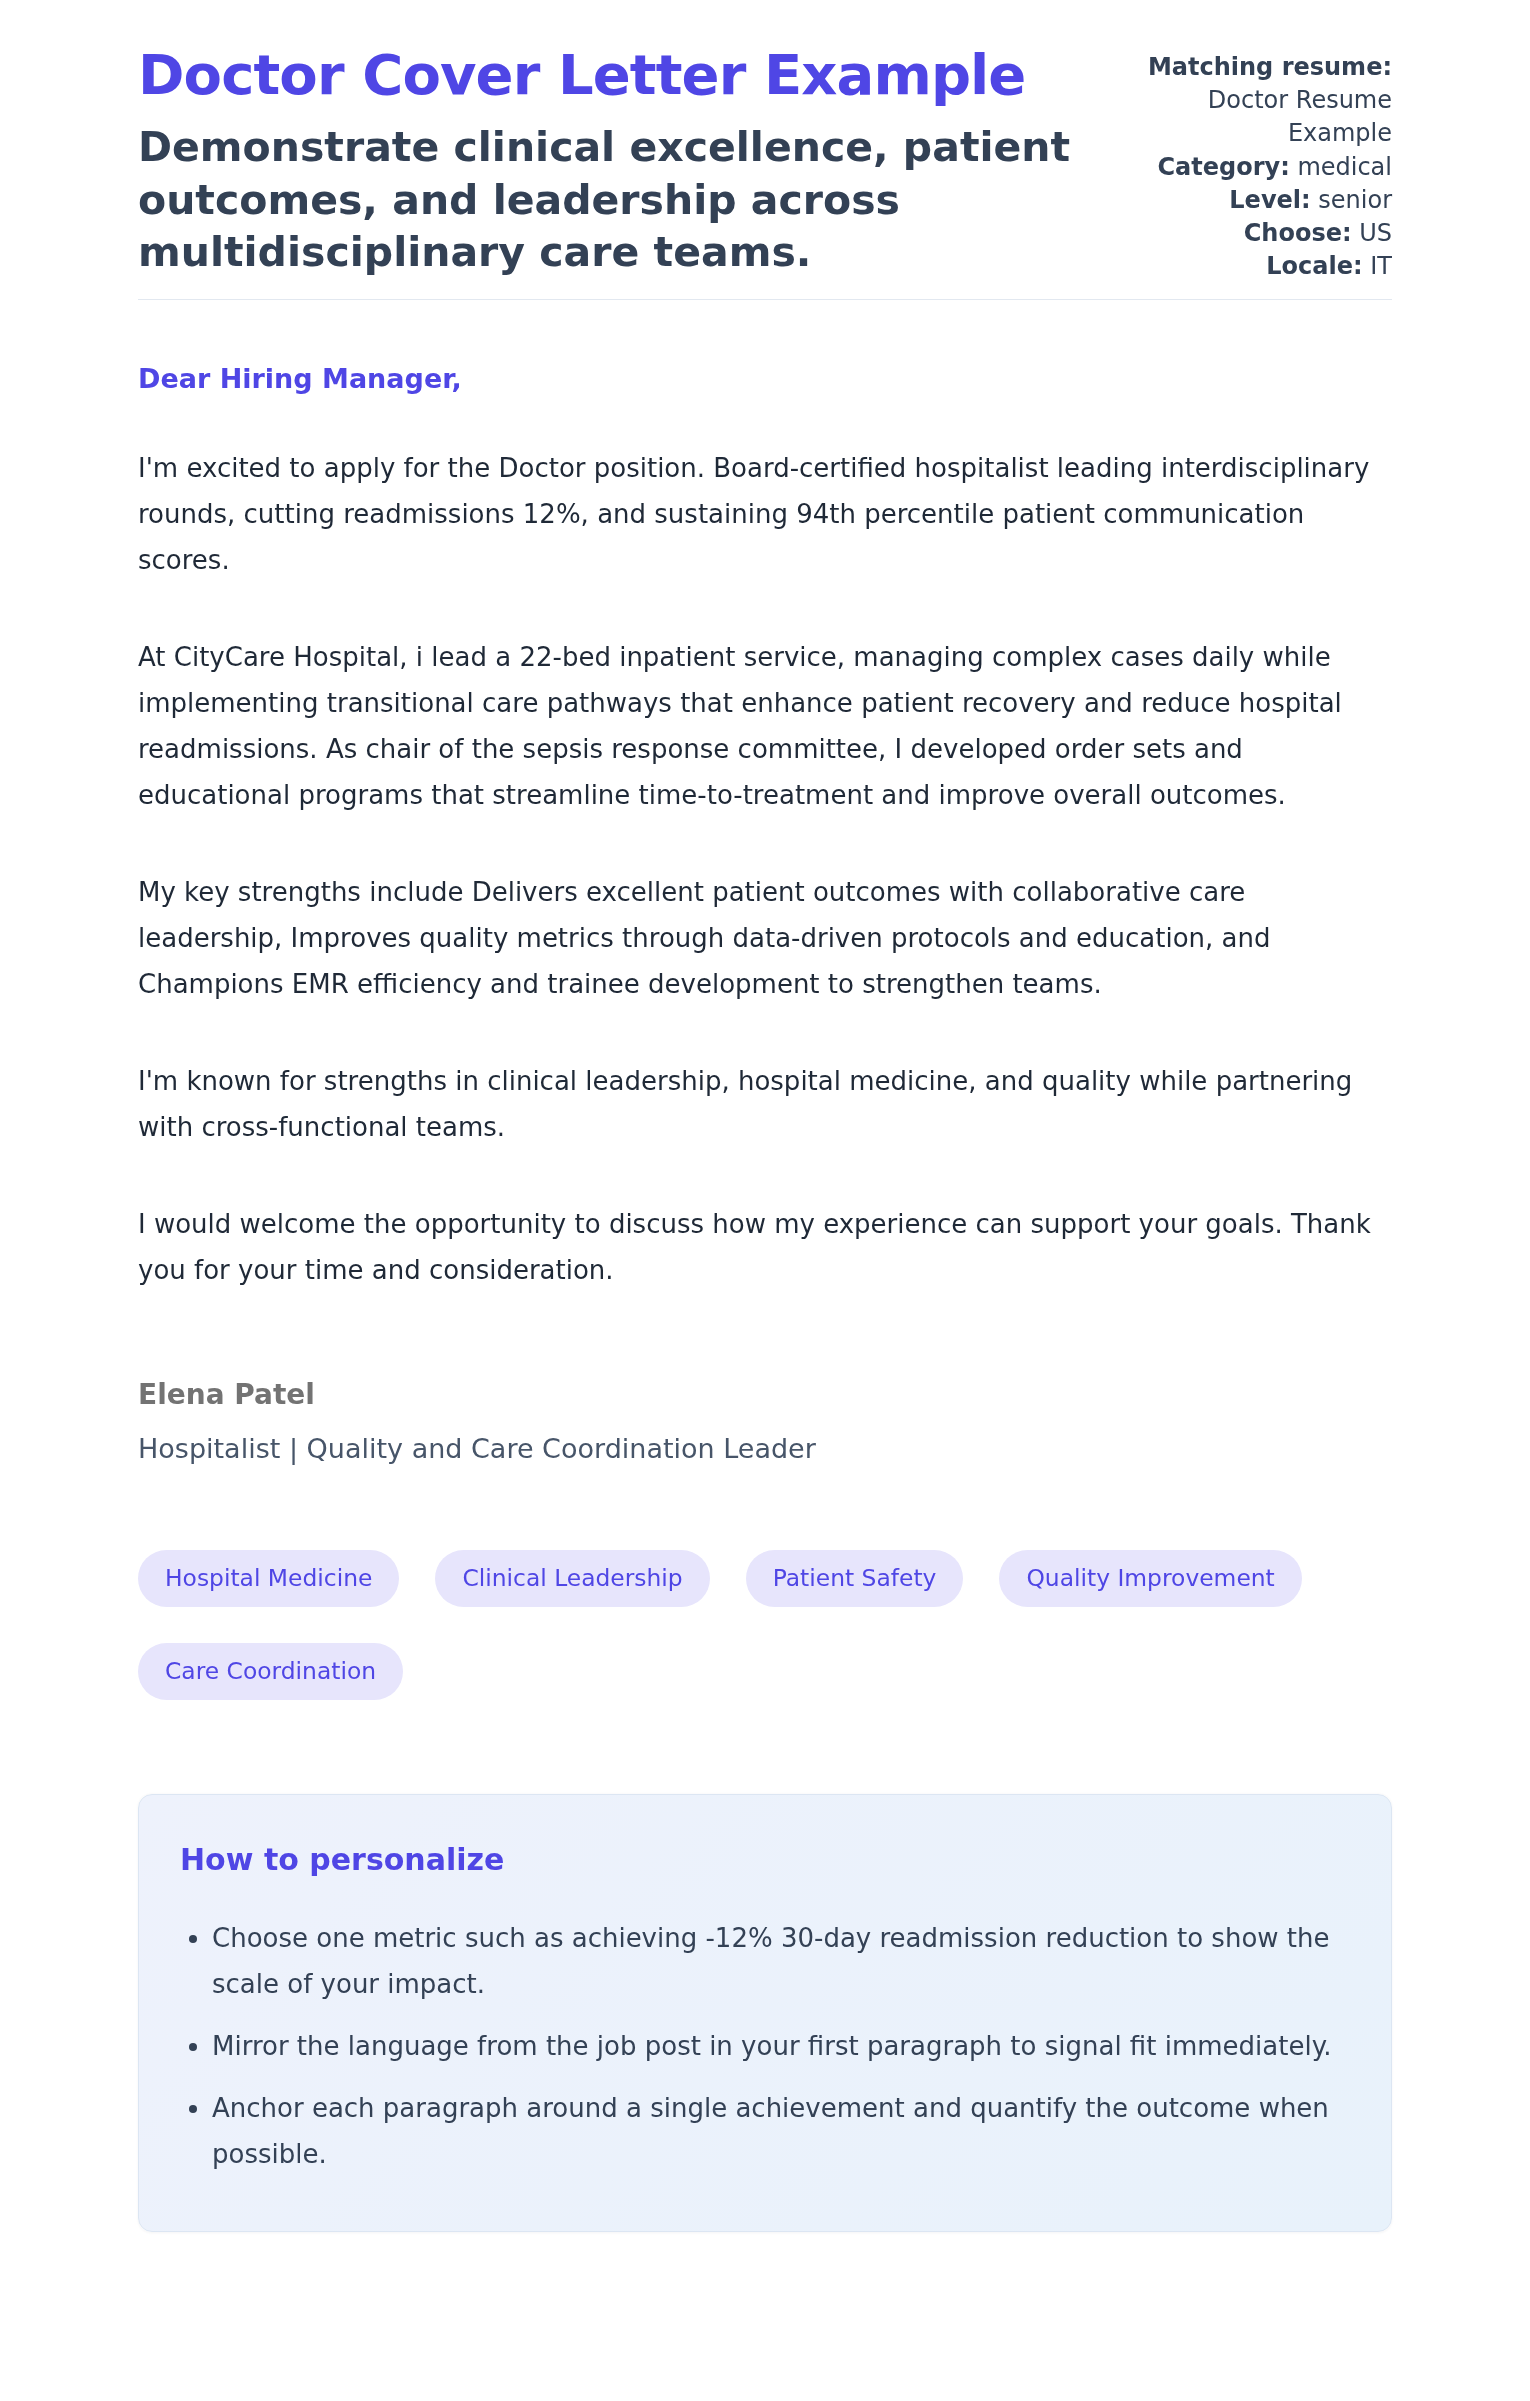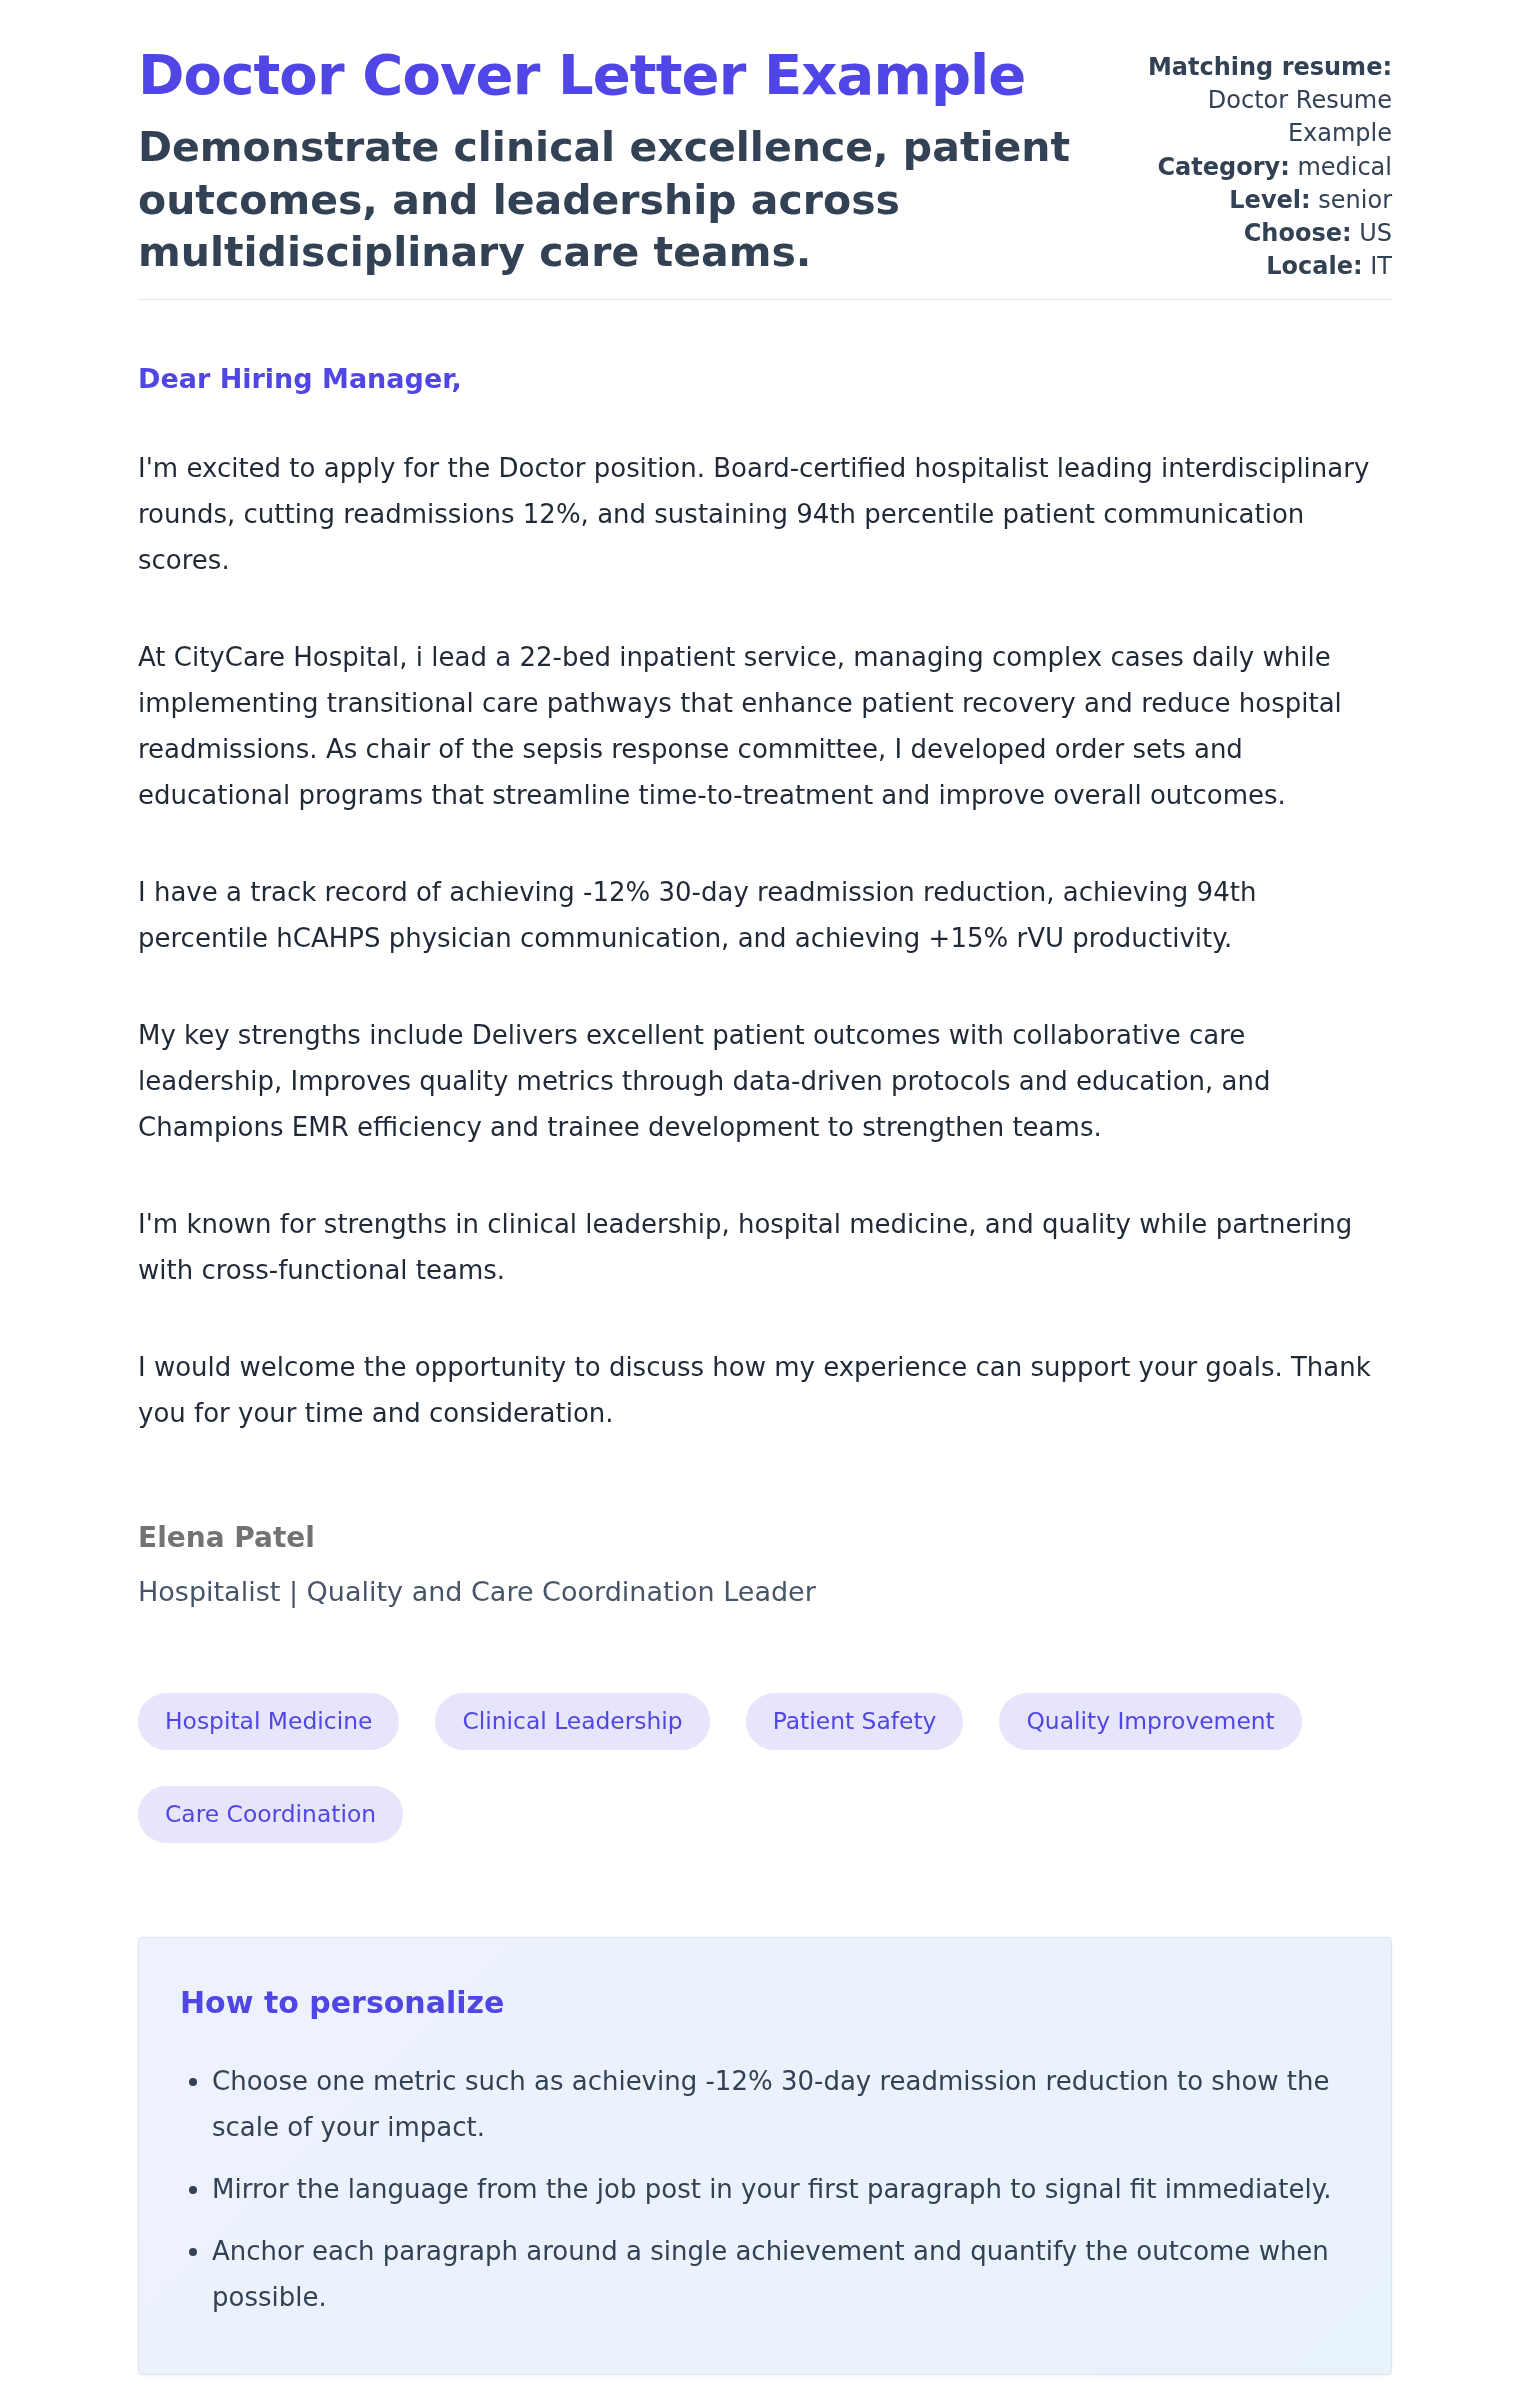--- a/index.html
+++ b/index.html
@@ -88,21 +88,21 @@
     font-size: 23.4px;
     line-height: 1;
     padding: 17px 27px;
     border-radius: 899px;
     white-space: nowrap;
   }
 
   
   .tips {
     margin: 94px 0 0;
-    border-radius: 4px;
+    border-radius: 14px;
     border: 0.9px solid #dce6f3;
     background: linear-gradient(135deg, #eef2fc 0%, #e8f2fb 100%);
     box-shadow: 0 0.9px 2.7px rgba(30, 41, 59, 0.05);
     padding: 47px 41px 50px;
   }
   .tips-heading {
     margin: 0;
     font-size: 30px;
     font-weight: 700;
     color: var(--accent, #4f46e5);
@@ -135,21 +135,20 @@
       <div><span class="label">Locale:</span> <span>IT</span></div>
     </div>
   </div>
 
   <hr class="divider">
 
   <div class="letter">
     <div class="greeting">Dear Hiring Manager,</div>
     <p class="para">I'm excited to apply for the Doctor position. Board-certified hospitalist leading interdisciplinary rounds, cutting readmissions 12%, and sustaining 94th percentile patient communication scores.</p>
     <p class="para">At CityCare Hospital, i lead a 22-bed inpatient service, managing complex cases daily while implementing transitional care pathways that enhance patient recovery and reduce hospital readmissions. As chair of the sepsis response committee, I developed order sets and educational programs that streamline time-to-treatment and improve overall outcomes.</p>
-    <p class="para">I have a track record of achieving -12% 30-day readmission reduction, achieving 94th percentile hCAHPS physician communication, and achieving +15% rVU productivity.</p>
     <p class="para">My key strengths include Delivers excellent patient outcomes with collaborative care leadership, Improves quality metrics through data-driven protocols and education, and Champions EMR efficiency and trainee development to strengthen teams.</p>
     <p class="para">I'm known for strengths in clinical leadership, hospital medicine, and quality while partnering with cross-functional teams.</p>
     <p class="para">I would welcome the opportunity to discuss how my experience can support your goals. Thank you for your time and consideration.</p>
 
     <div class="signature-name">Elena Patel</div>
     <div class="signature-role">Hospitalist | Quality and Care Coordination Leader</div>
   </div>
 
   <div class="tags">
     <span class="tag">Hospital Medicine</span>

